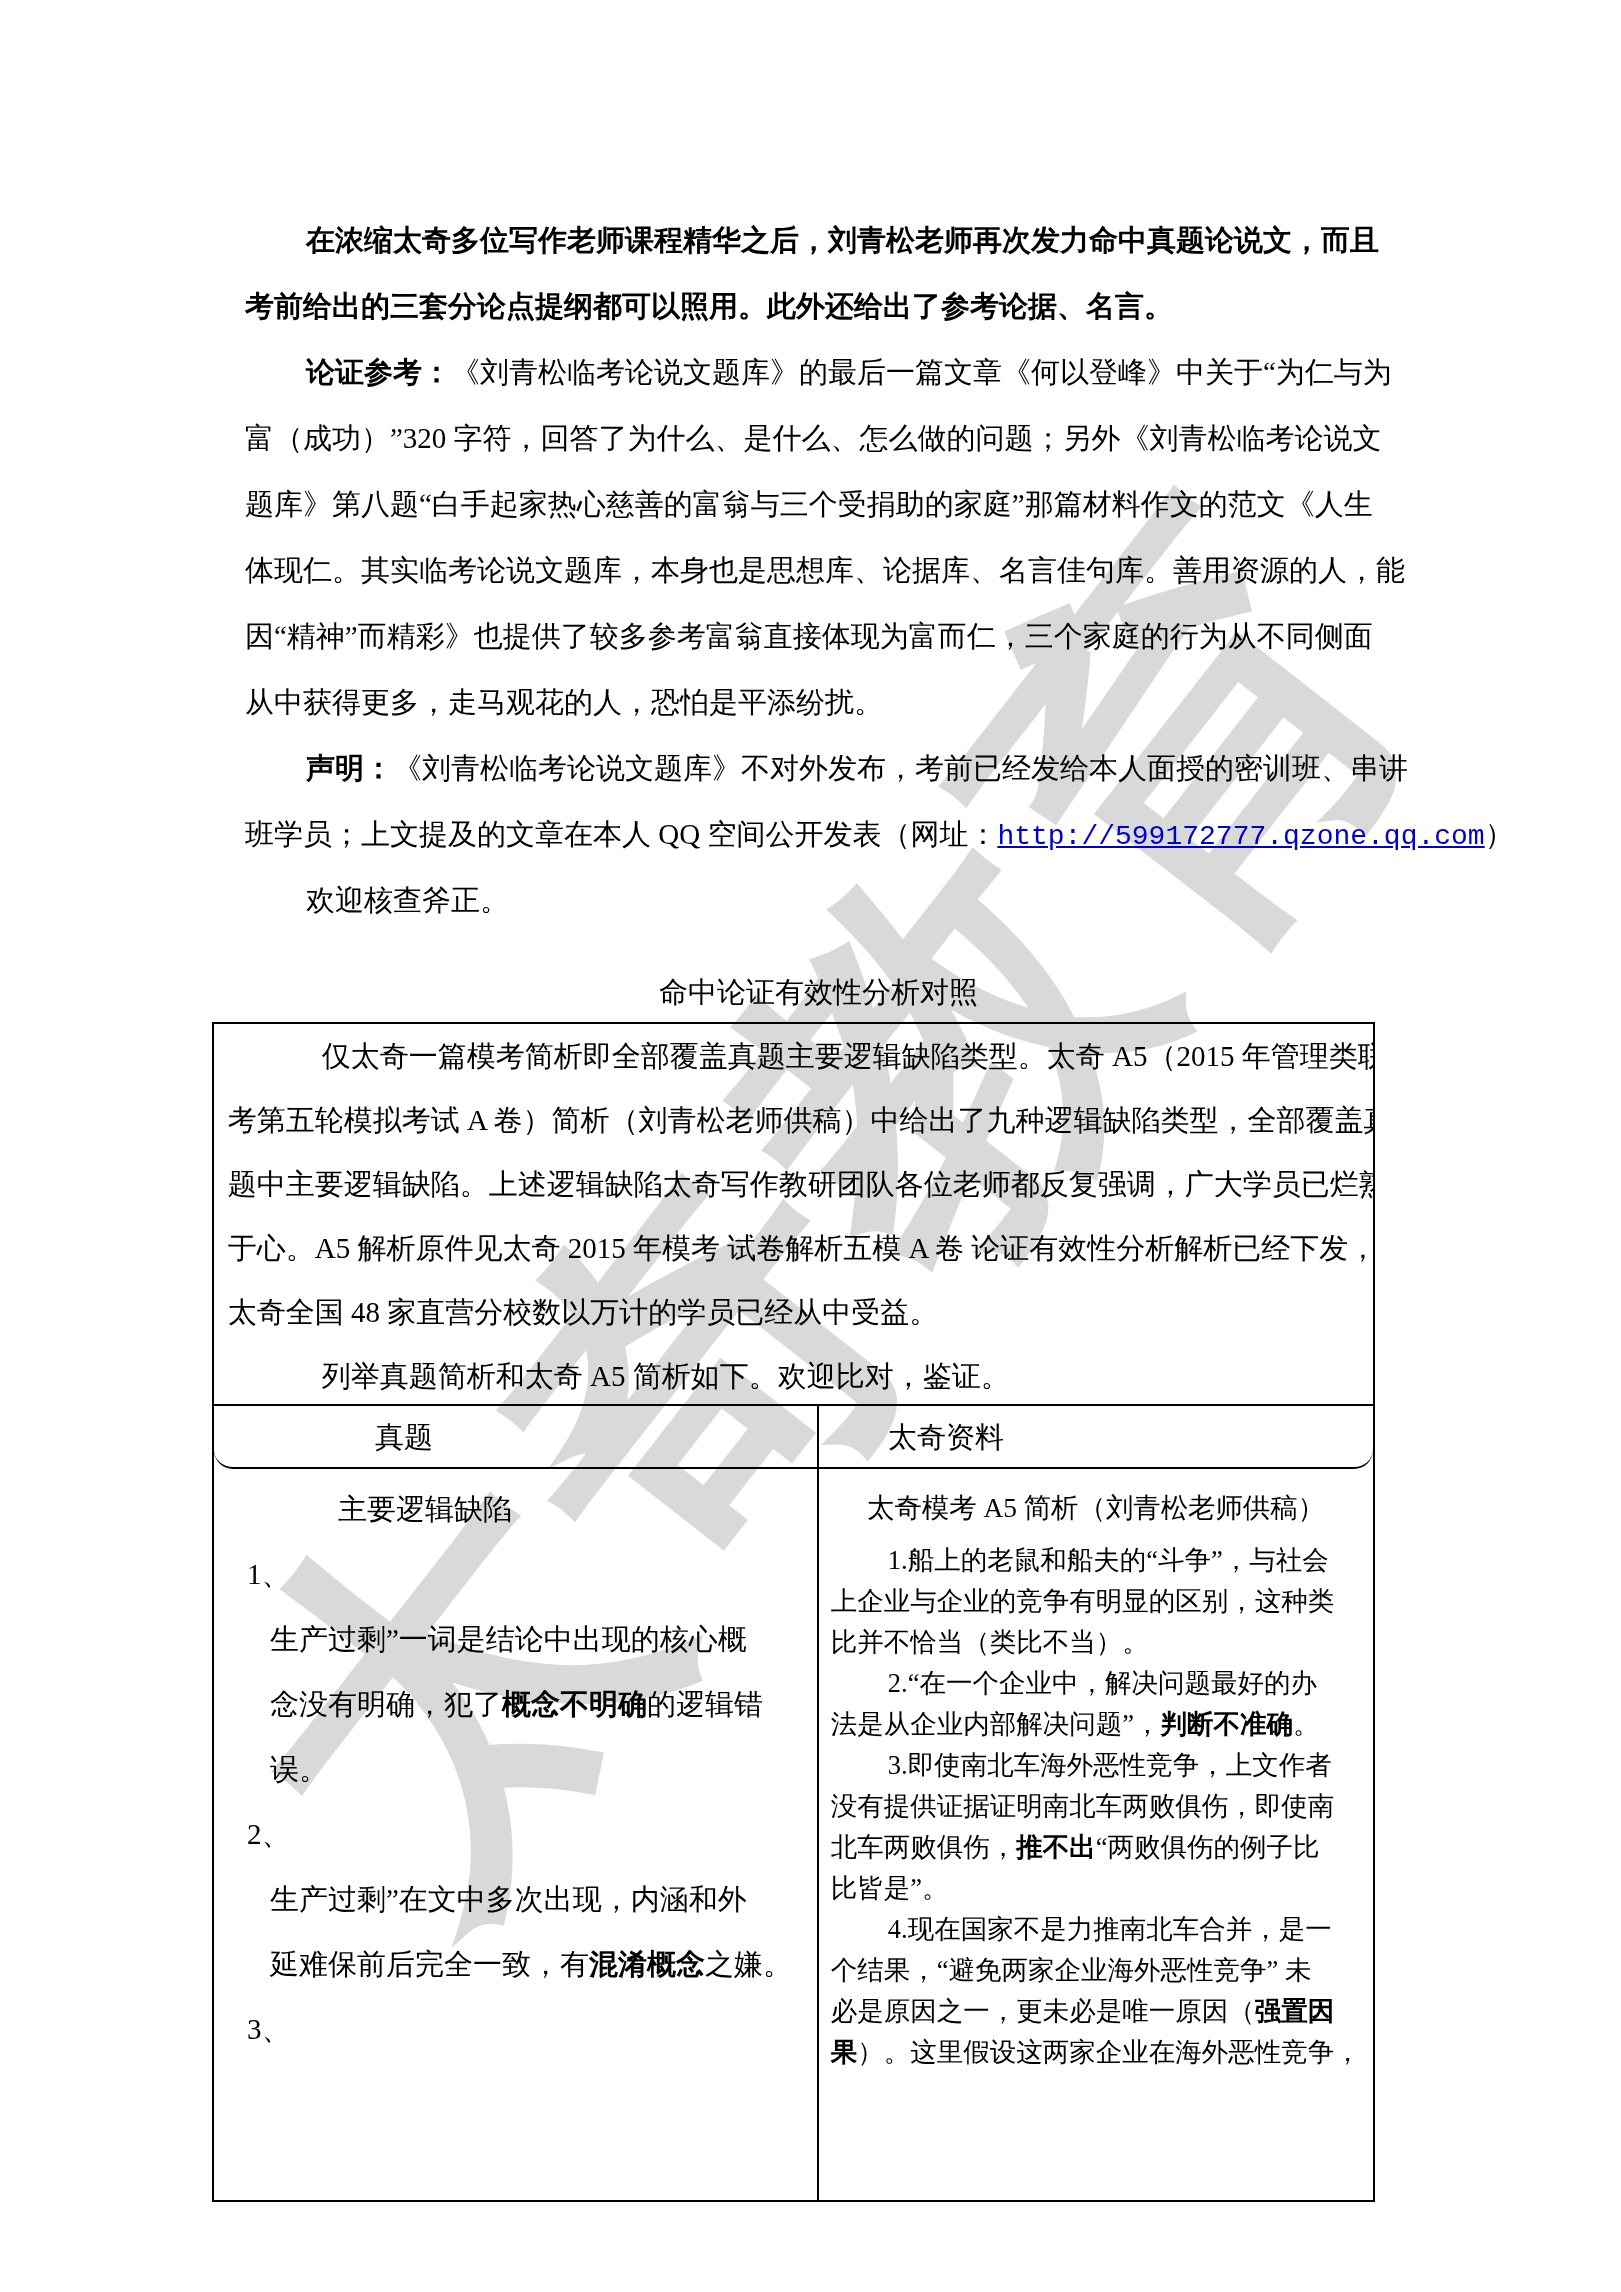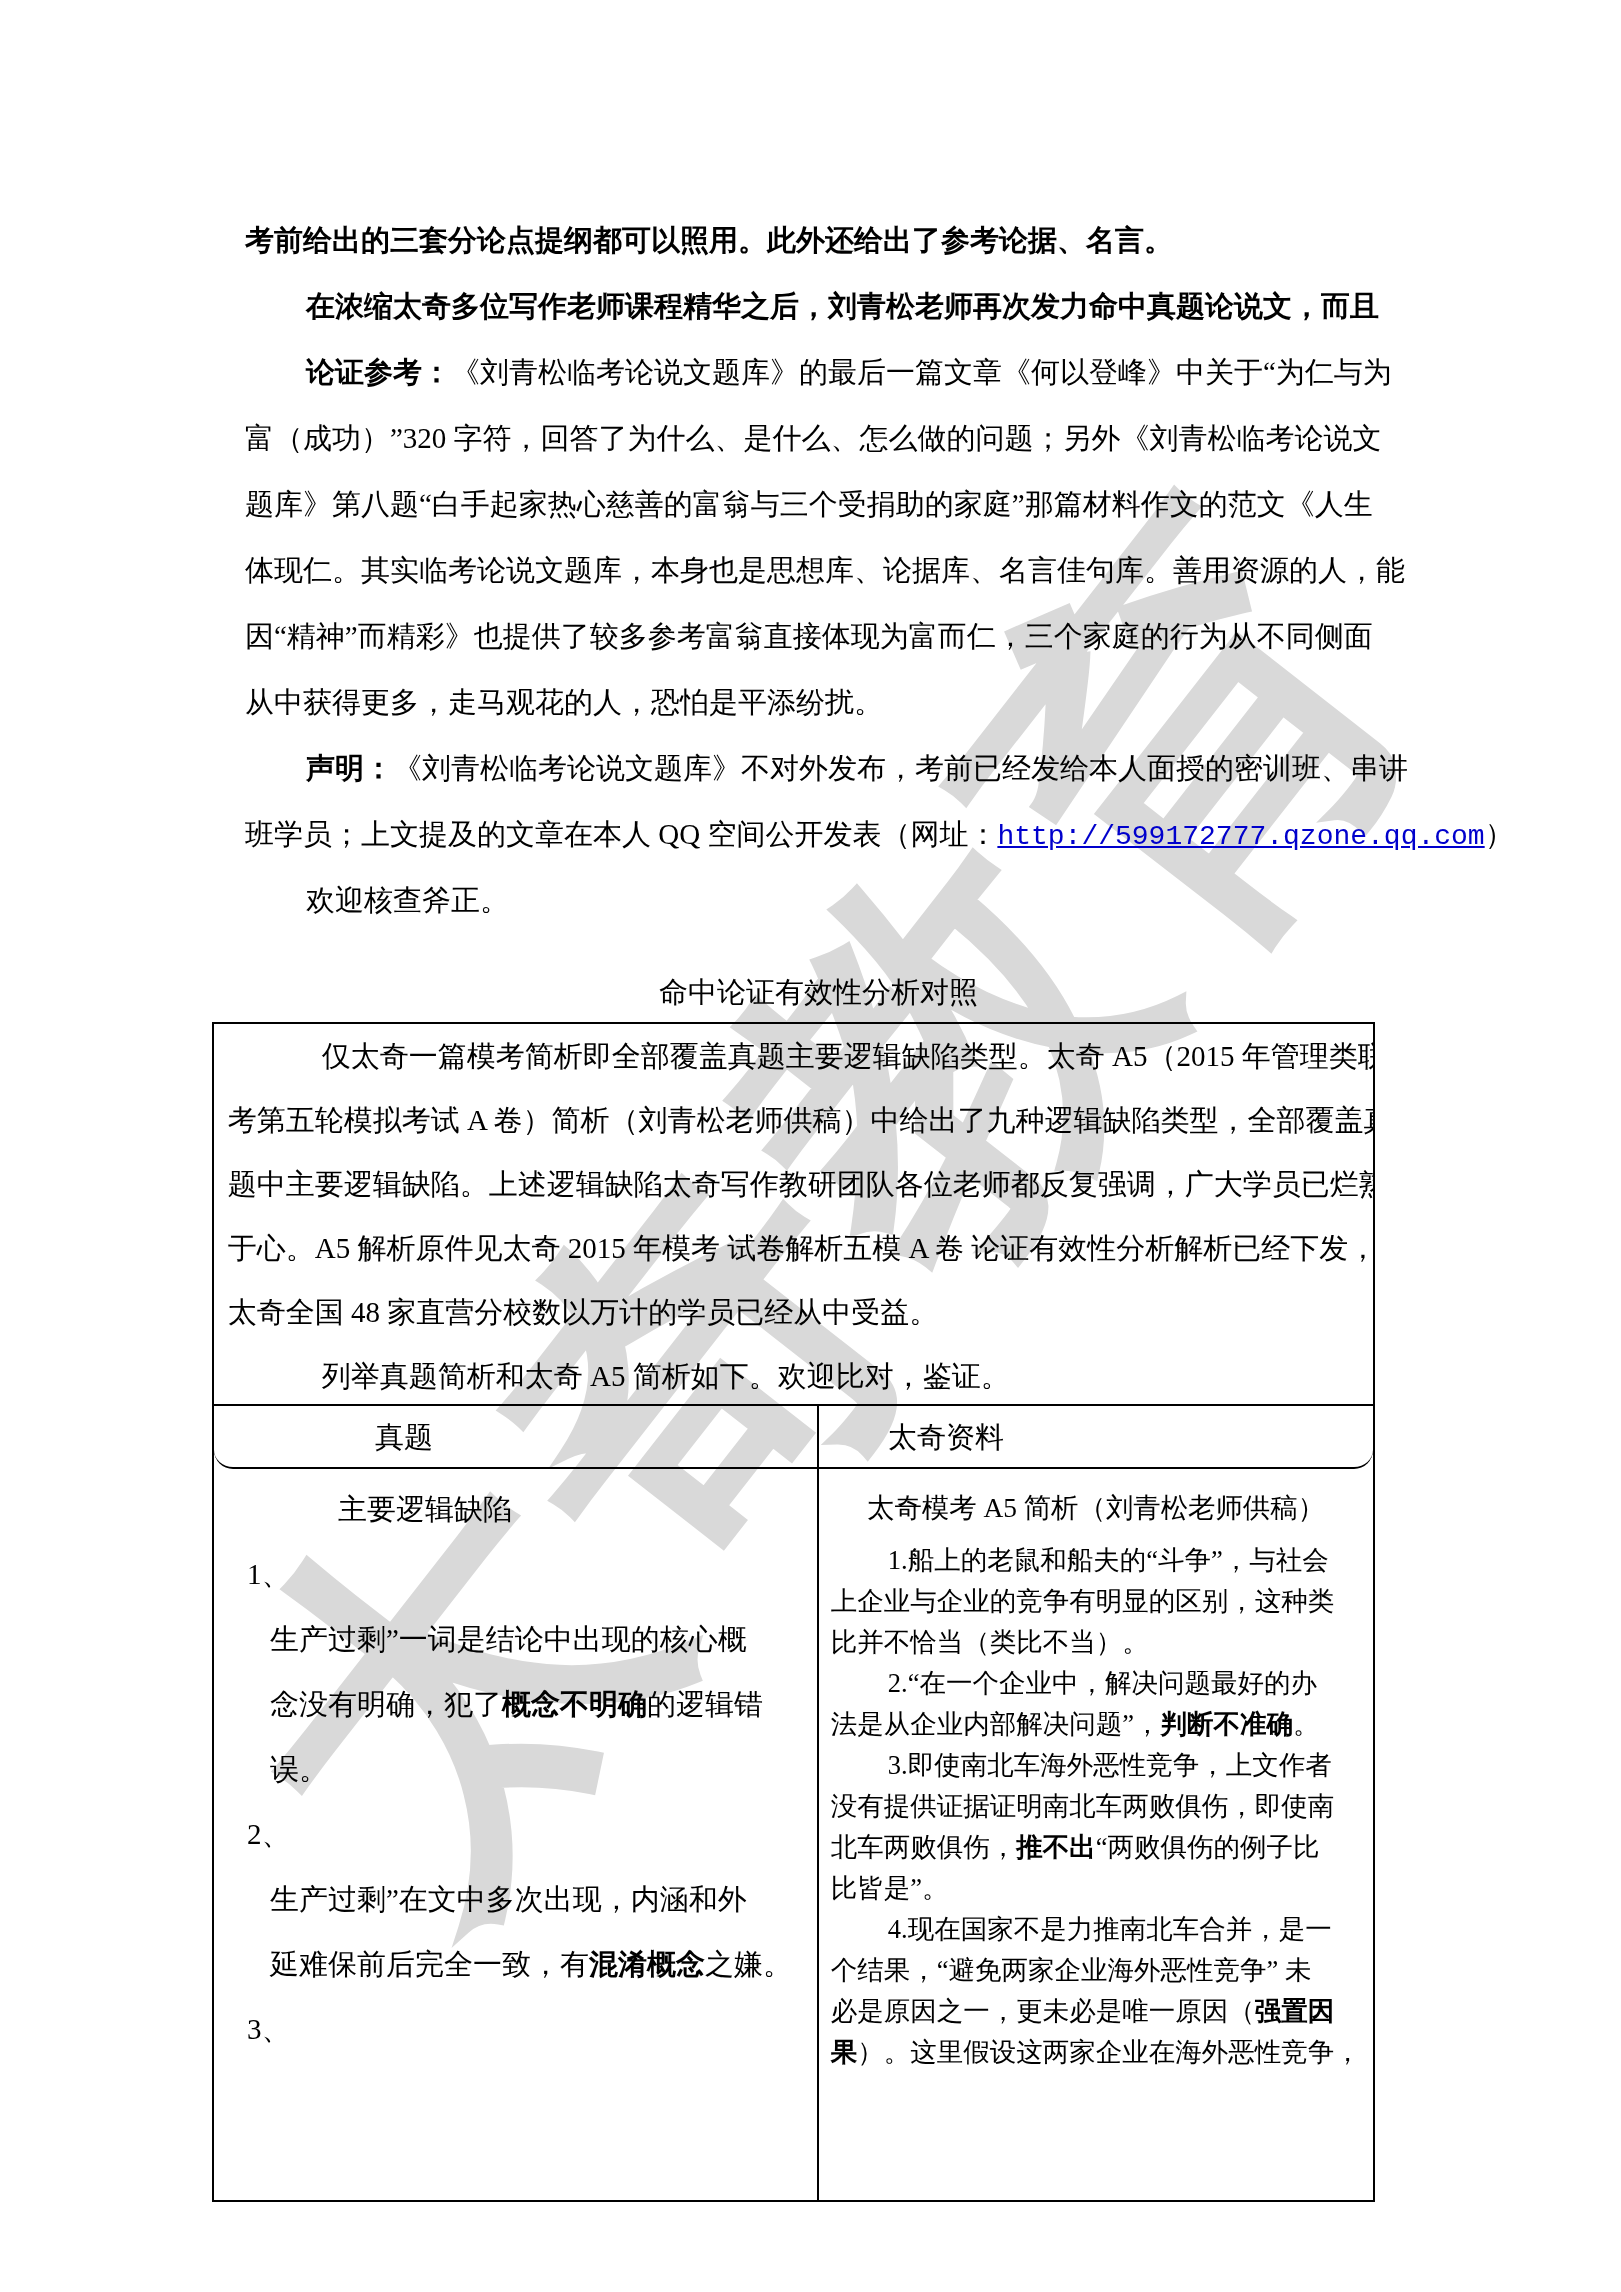--- a/index.html
+++ b/index.html
@@ -57,22 +57,22 @@
   .rind { padding-left:57px; }
 </style>
 </head>
 <body>
 
 <div id="page">
 
   <div id="watermark">太奇教育</div>
 
   <div id="intro" class="layer">
+      <div class="line indent"><span class="bold">在浓缩太奇多位写作老师课程精华之后，刘青松老师再次发力命中真题论说文，而且</span></div>
       <div class="line"><span class="bold">考前给出的三套分论点提纲都可以照用。此外还给出了参考论据、名言。</span></div>
-      <div class="line indent"><span class="bold">在浓缩太奇多位写作老师课程精华之后，刘青松老师再次发力命中真题论说文，而且</span></div>
       <div class="line indent"><span class="bold">论证参考：</span><span>《刘青松临考论说文题库》的最后一篇文章《何以登峰》中关于“为仁与为</span></div>
       <div class="line"><span>富（成功）”320 字符，回答了为什么、是什么、怎么做的问题；另外《刘青松临考论说文</span></div>
       <div class="line"><span>题库》第八题“白手起家热心慈善的富翁与三个受捐助的家庭”那篇材料作文的范文《人生</span></div>
       <div class="line"><span>体现仁。其实临考论说文题库，本身也是思想库、论据库、名言佳句库。善用资源的人，能</span></div>
       <div class="line"><span>因“精神”而精彩》也提供了较多参考富翁直接体现为富而仁，三个家庭的行为从不同侧面</span></div>
       <div class="line"><span>从中获得更多，走马观花的人，恐怕是平添纷扰。</span></div>
       <div class="line indent"><span class="bold">声明：</span><span>《刘青松临考论说文题库》不对外发布，考前已经发给本人面授的密训班、串讲</span></div>
       <div class="line"><span>班学员；上文提及的文章在本人 QQ 空间公开发表（网址：</span><a class="url" href="#">http://599172777.qzone.qq.com</a><span>）</span></div>
       <div class="line indent"><span>欢迎核查斧正。</span></div>
     </div>

